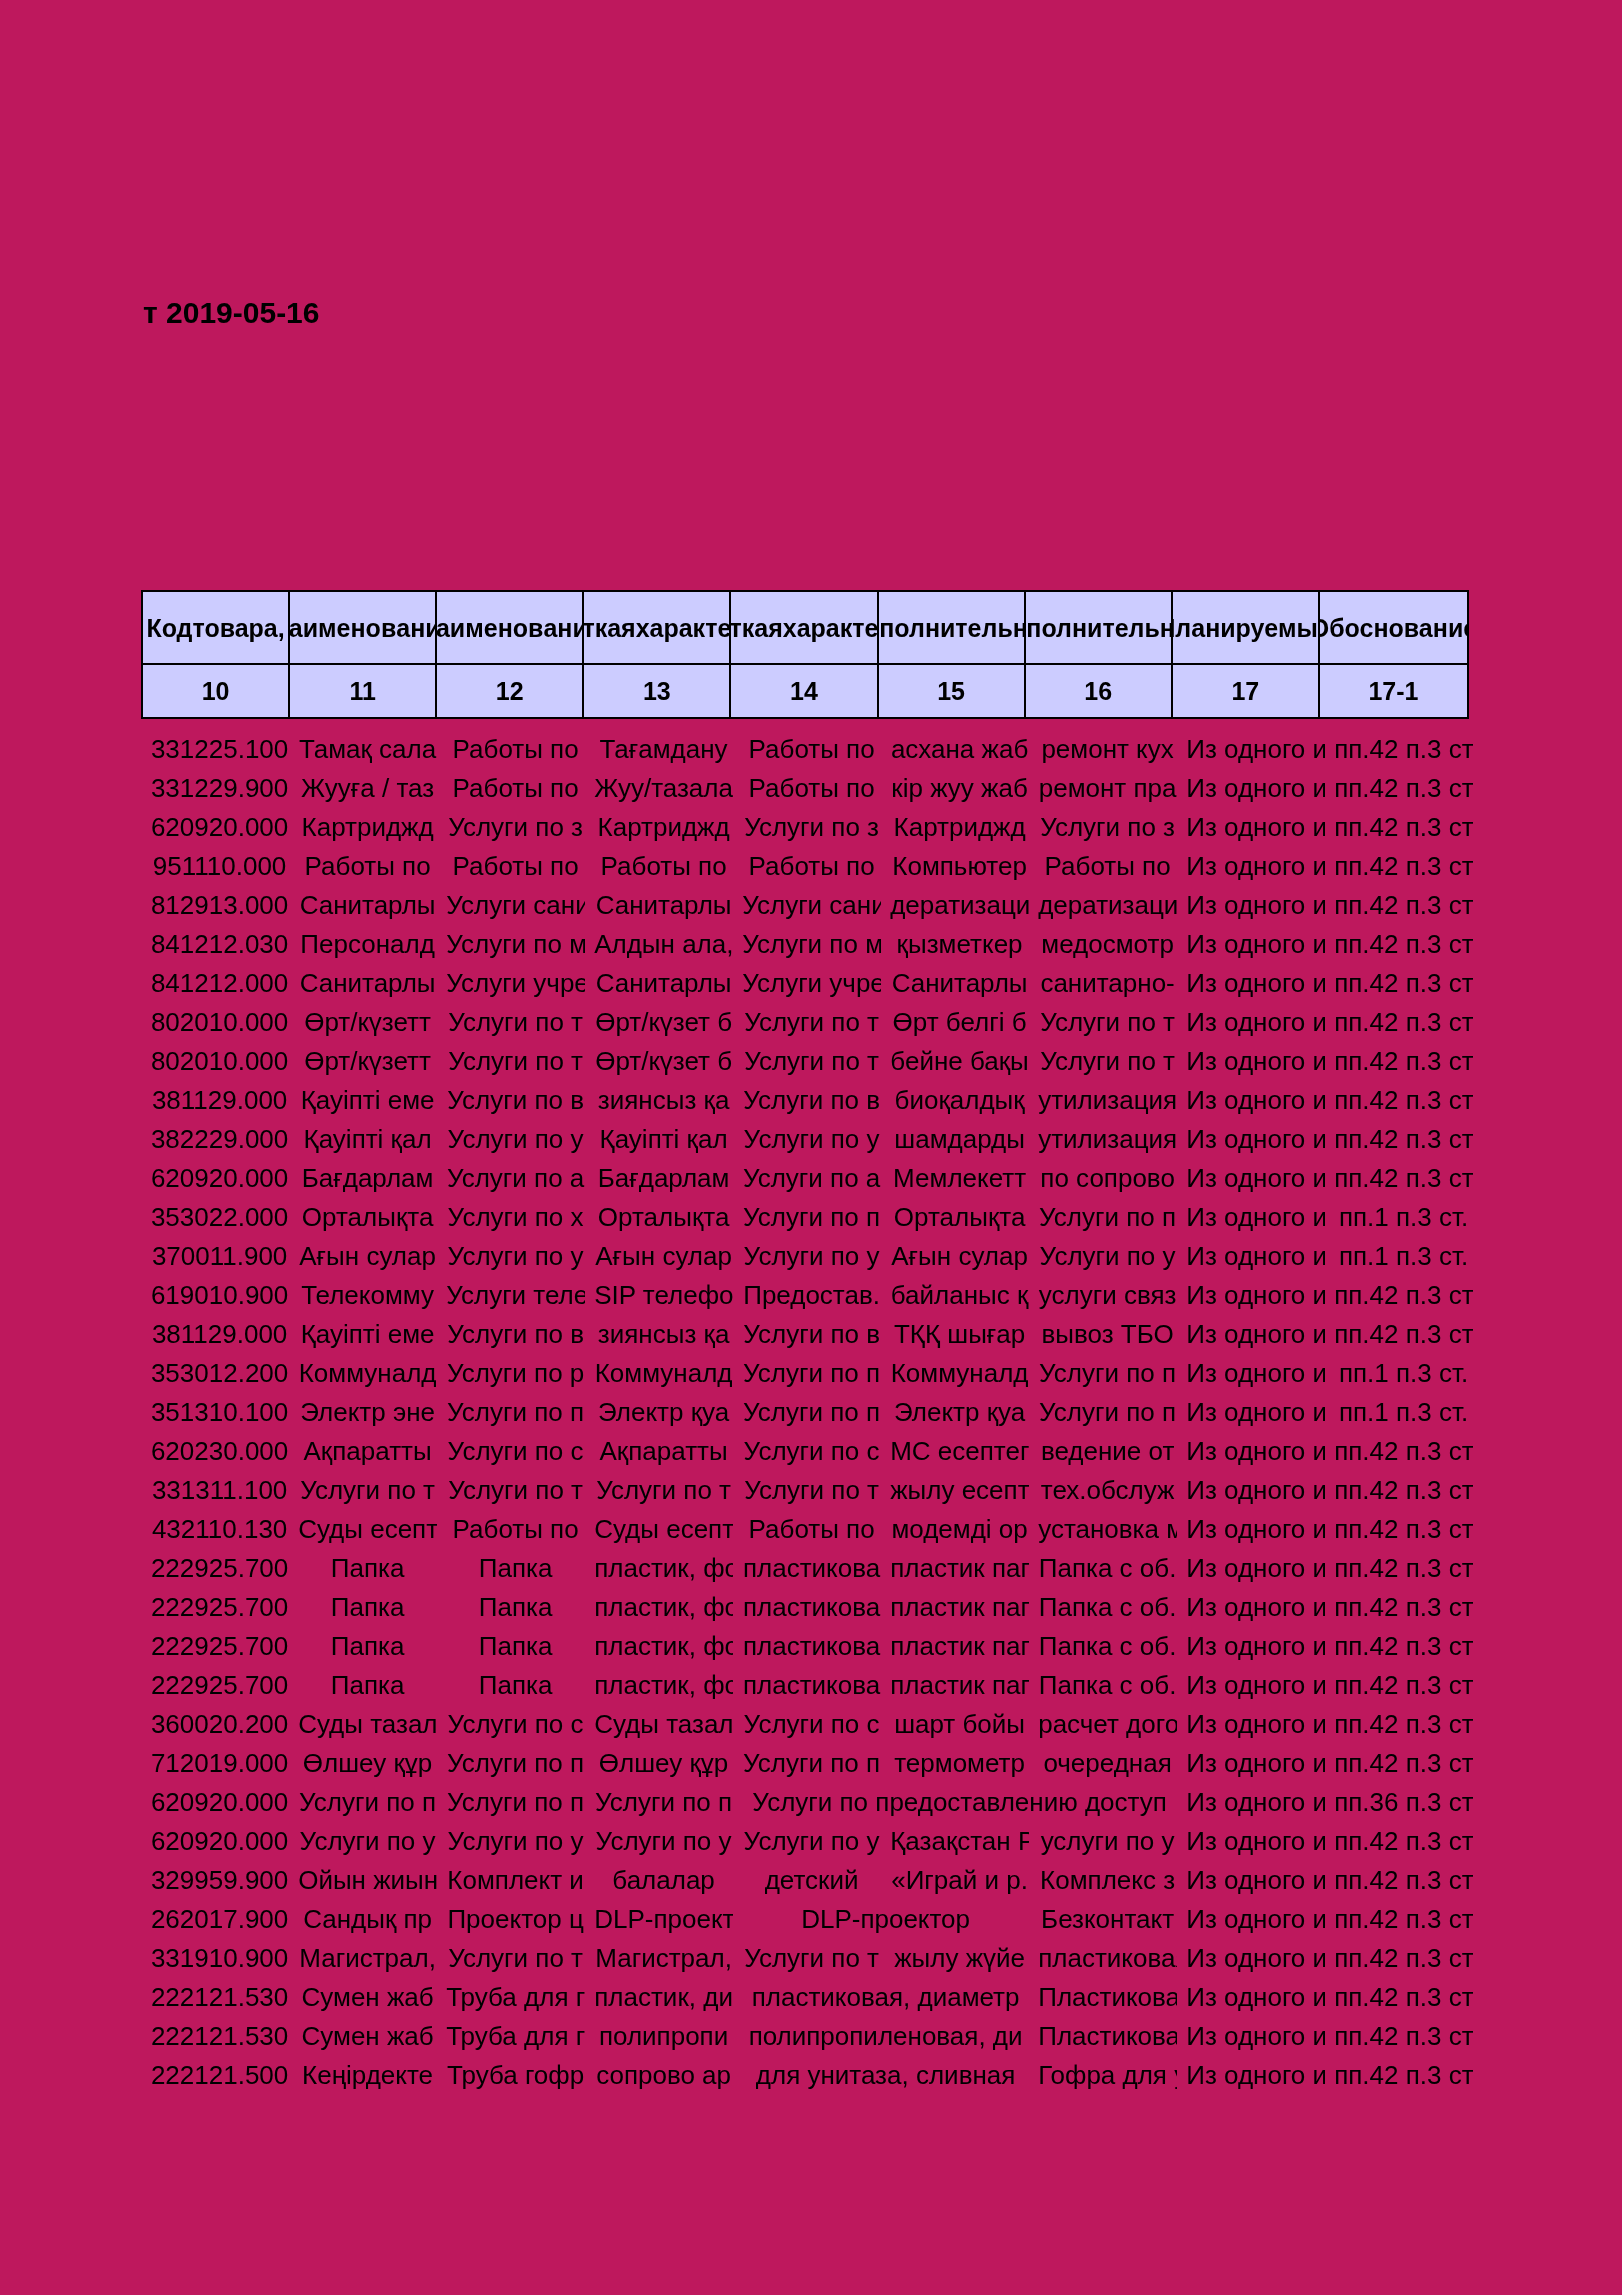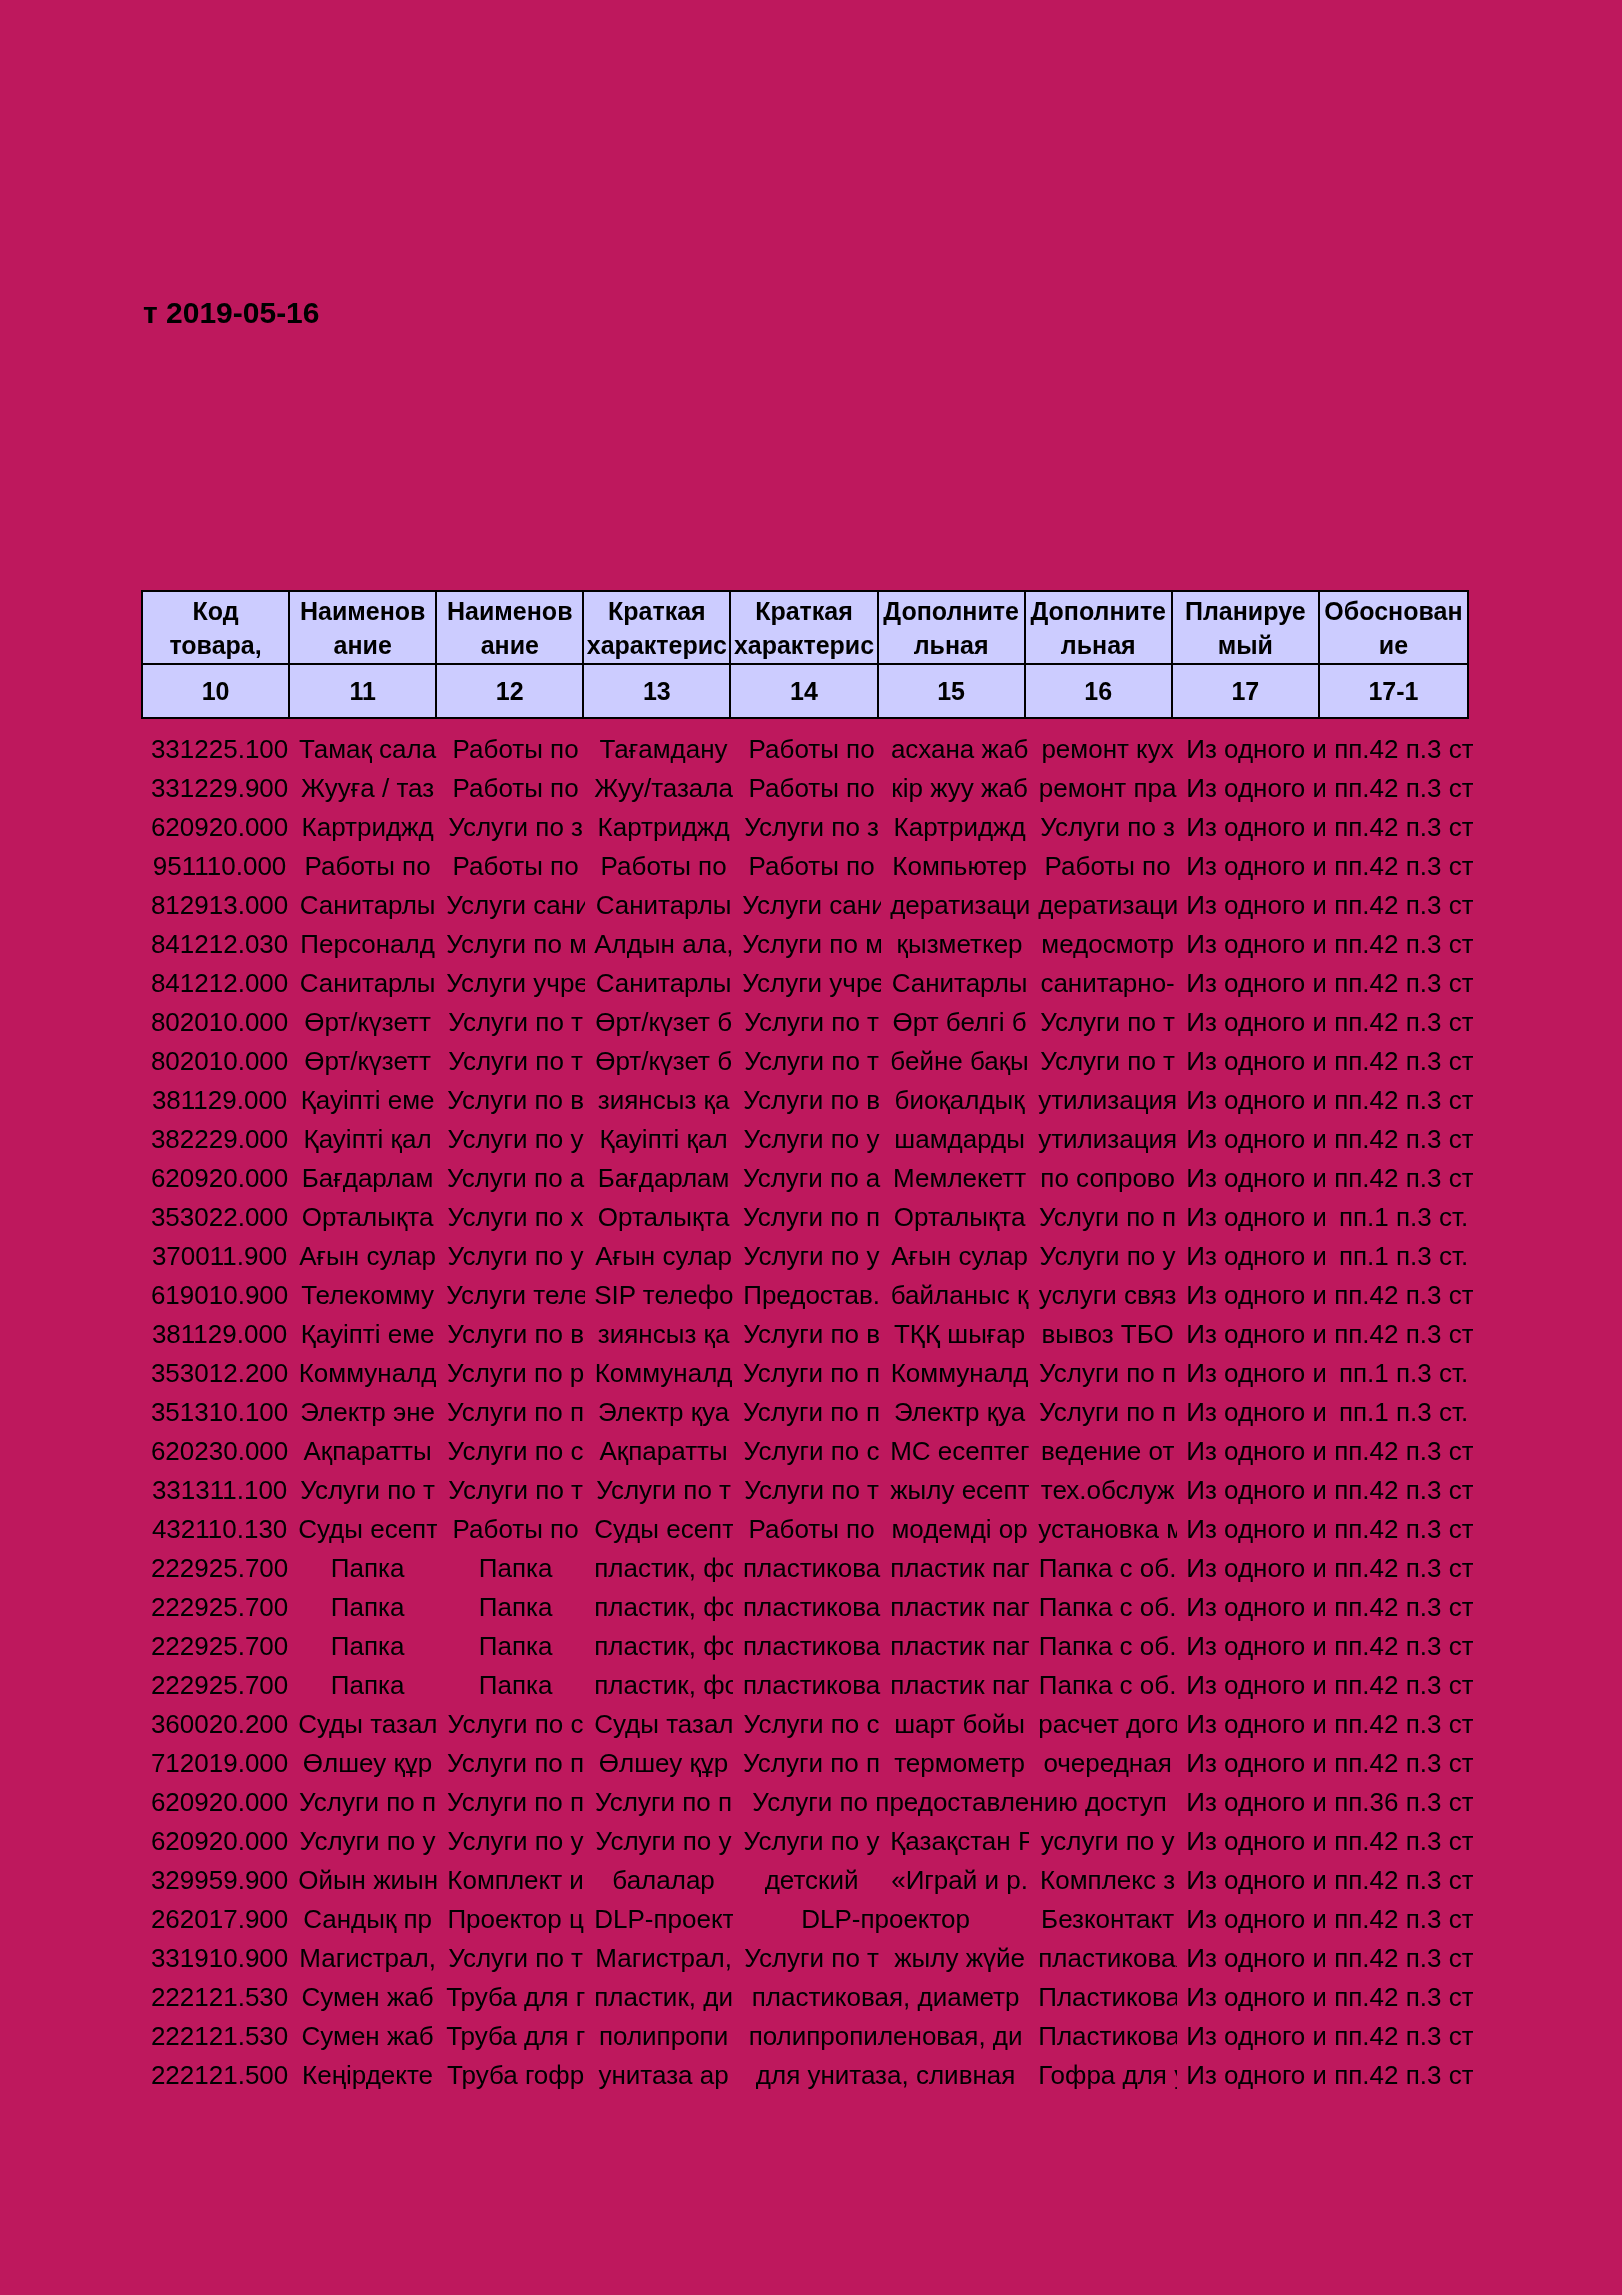--- a/index.html
+++ b/index.html
@@ -35,21 +35,20 @@
   }
   .hrow{
     display:grid;
     grid-template-columns:repeat(9,1fr);
   }
   .hrow-labels{border-bottom:2.6px solid #000000;}
   .hcell{
     box-sizing:border-box;
     border-right:2.6px solid #000000;
     display:flex;
-    flex-direction:column;
     align-items:center;
     justify-content:center;
     text-align:left;
     font-weight:bold;
     overflow:hidden;
   }
   .hcell:last-child{border-right:none;}
   .hlabel{height:71px;font-size:25px;line-height:34px;}
   .hnum{height:52px;font-size:25px;line-height:38px;display:flex;align-items:center;justify-content:center;}
   .tbody{
@@ -497,21 +496,21 @@
           <div class="tcell">полипропи</div>
           <div class="tcell" style="grid-column: span 2;">полипропиленовая, ди</div>
           <div class="tcell">Пластикова</div>
           <div class="tcell">Из одного и</div>
           <div class="tcell">пп.42 п.3 ст</div>
         </div>
         <div class="trow">
           <div class="tcell">222121.500</div>
           <div class="tcell">Кеңірдекте</div>
           <div class="tcell">Труба гофр</div>
-          <div class="tcell">унитаза ар</div>
+          <div class="tcell">сопрово ар</div>
           <div class="tcell" style="grid-column: span 2;">для унитаза, сливная</div>
           <div class="tcell">Гофра для у</div>
           <div class="tcell">Из одного и</div>
           <div class="tcell">пп.42 п.3 ст</div>
         </div>
       </div>
   </div>
 </div>
 
 

